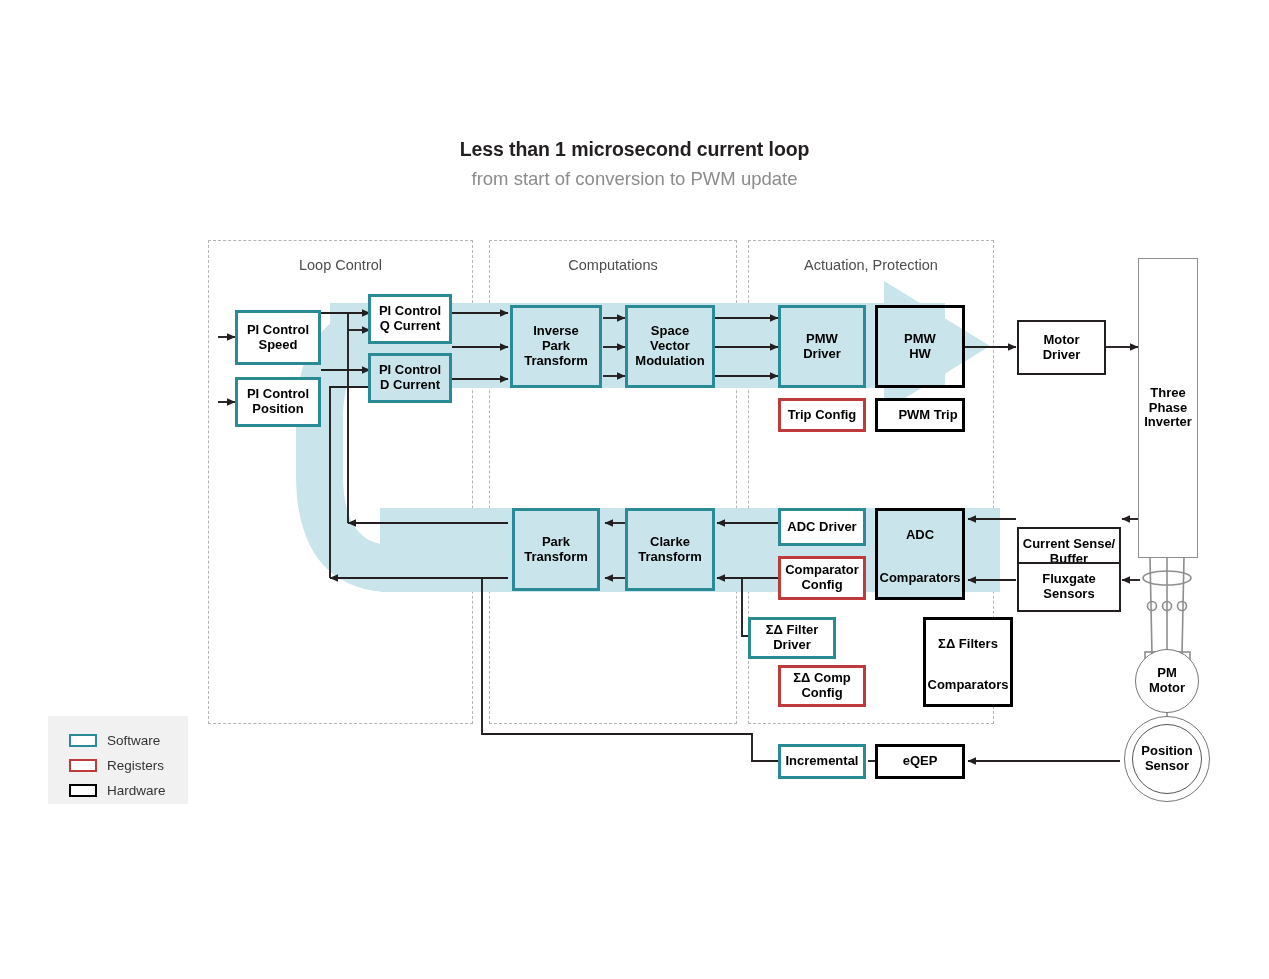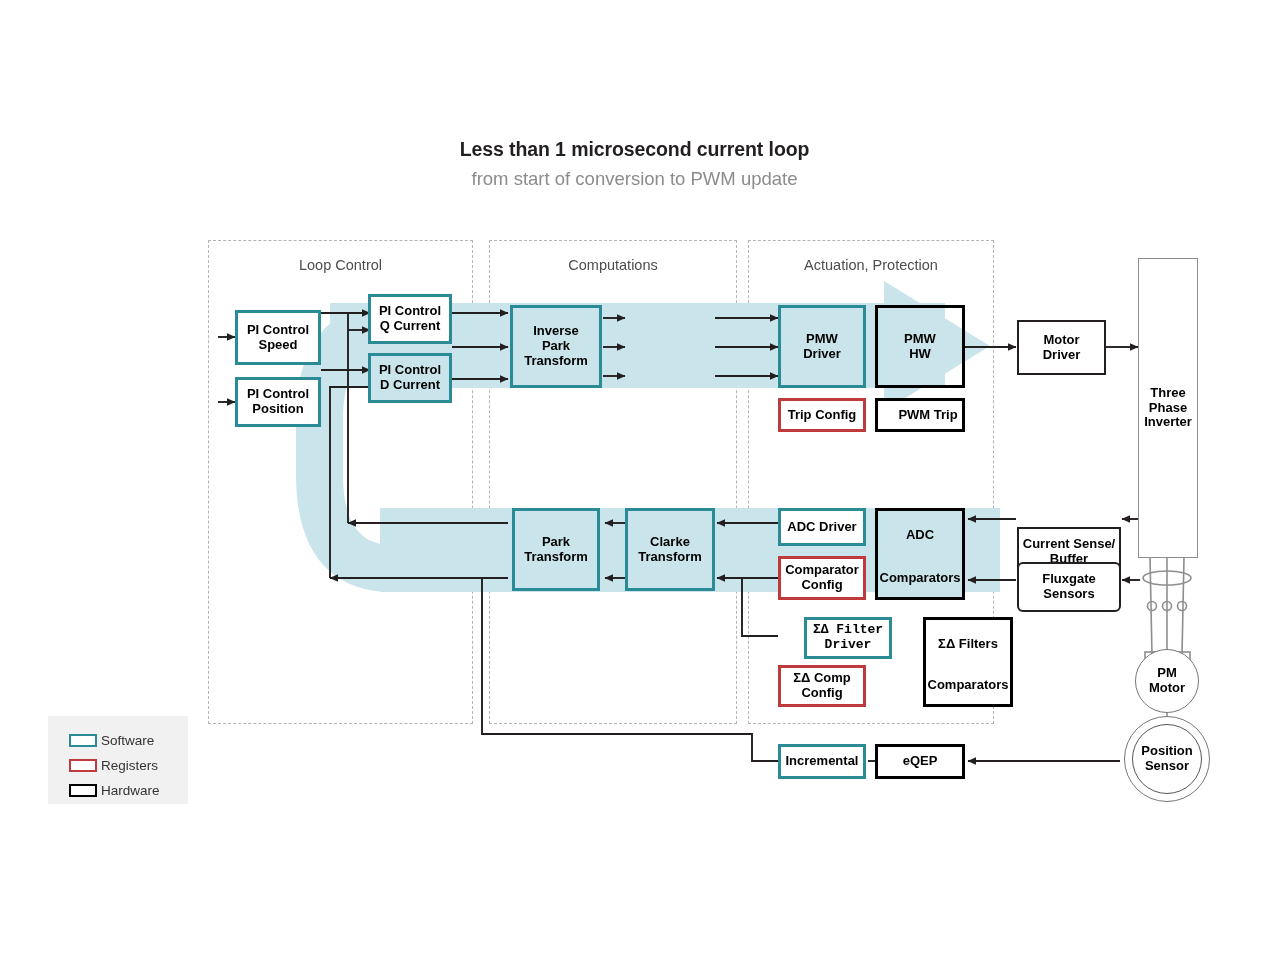--- a/index.html
+++ b/index.html
@@ -36,21 +36,21 @@
   
   .twin{display:block;position:absolute;box-sizing:border-box;z-index:4;}
   .twin span{position:absolute;left:0;width:100%;text-align:center;
              font-size:13px;font-weight:bold;line-height:1.14;}
   .twin .top{top:17px;}
   .twin .bot{bottom:11px;}
 
   
   #legend{position:absolute;left:48px;top:716px;width:140px;height:88px;
           background:#f1f1f1;z-index:6;}
-  .leg-row{position:absolute;left:21px;height:20px;display:flex;align-items:center;gap:4px;}
+  .leg-row{position:absolute;left:21px;height:20px;display:flex;align-items:center;gap:10px;}
   .leg-sw{width:28px;height:13px;box-sizing:border-box;border:2.5px solid #2a8a96;background:#fff;}
   .leg-rg{width:28px;height:13px;box-sizing:border-box;border:2.5px solid #bf3a3a;background:#fff;}
   .leg-hw{width:28px;height:13px;box-sizing:border-box;border:2.5px solid #000;background:#fff;}
   .leg-txt{font-size:13.5px;color:#333;font-weight:400;}
 
   
   .circ{position:absolute;border-radius:50%;box-sizing:border-box;z-index:4;
         display:flex;align-items:center;justify-content:center;text-align:center;
         font-size:13px;font-weight:bold;line-height:1.14;background:#fff;}
 </style>
@@ -187,20 +187,23 @@
   <div class="blk sw" style="left:368px;top:294px;width:84px;height:50px;background:#fff;white-space:pre-line;">PI Control
 Q Current</div>
 
   <div class="blk sw" style="left:368px;top:353px;width:84px;height:50px;background:#c9e4ea;white-space:pre-line;">PI Control
 D Current</div>
 
   <div class="blk sw" style="left:510px;top:305px;width:92px;height:83px;background:#c9e4ea;white-space:pre-line;">Inverse
 Park
 Transform</div>
 
+  <div class="blk sw" style="left:625px;top:305px;width:90px;height:83px;background:#c9e4ea;white-space:pre-line;">Space
+Vector
+Modulation</div>
 
   <div class="blk sw" style="left:512px;top:508px;width:88px;height:83px;background:#c9e4ea;white-space:pre-line;">Park
 Transform</div>
 
   <div class="blk sw" style="left:625px;top:508px;width:90px;height:83px;background:#c9e4ea;white-space:pre-line;">Clarke
 Transform</div>
 
   <div class="blk sw" style="left:778px;top:305px;width:88px;height:83px;background:#c9e4ea;white-space:pre-line;">PMW
 Driver</div>
 
@@ -214,21 +217,21 @@
   <div class="blk sw" style="left:778px;top:508px;width:88px;height:38px;background:#fff;">ADC Driver</div>
 
   <div class="blk rg" style="left:778px;top:556px;width:88px;height:44px;white-space:pre-line;">Comparator
 Config</div>
 
   <div class="twin hw" style="left:875px;top:508px;width:90px;height:92px;background:#c9e4ea;">
     <span class="top">ADC</span>
     <span class="bot">Comparators</span>
   </div>
 
-  <div class="blk sw" style="left:804px;top:617px;width:88px;height:42px;background:#fff;white-space:pre-line;font-family:Liberation Mono, monospace;">ΣΔ Filter
+  <div class="blk sw" style="left:748px;top:617px;width:88px;height:42px;background:#fff;white-space:pre-line;">ΣΔ Filter
 Driver</div>
 
   <div class="blk rg" style="left:778px;top:665px;width:88px;height:42px;white-space:pre-line;">ΣΔ Comp
 Config</div>
 
   <div class="twin hw" style="left:875px;top:617px;width:90px;height:90px;background:#fff;margin-left:48px;">
     <span class="top">ΣΔ Filters</span>
     <span class="bot">Comparators</span>
   </div>
 
@@ -239,21 +242,21 @@
   <div class="blk plain" style="left:1017px;top:320px;width:89px;height:55px;white-space:pre-line;">Motor
 Driver</div>
 
   <div class="blk thin" style="left:1138px;top:258px;width:60px;height:300px;white-space:pre-line;">Three
 Phase
 Inverter</div>
 
   <div class="blk plain" style="left:1017px;top:495px;width:104px;height:50px;white-space:pre-line;margin-top:32px;">Current Sense/
 Buffer</div>
 
-  <div class="blk plain" style="left:1017px;top:562px;width:104px;height:50px;white-space:pre-line;border-radius:6px;">Fluxgate
+  <div class="blk plain" style="left:1017px;top:562px;width:104px;height:50px;white-space:pre-line;">Fluxgate
 Sensors</div>
 
   <div class="circ" style="left:1135px;top:649px;width:64px;height:64px;border:1.6px solid #777;white-space:pre-line;">PM
 Motor</div>
 
   <div class="circ" style="left:1124px;top:716px;width:86px;height:86px;border:1.6px solid #777;"></div>
   <div class="circ" style="left:1132px;top:724px;width:70px;height:70px;border:1.6px solid #555;white-space:pre-line;z-index:5;">Position
 Sensor</div>
 
   <div id="legend">

